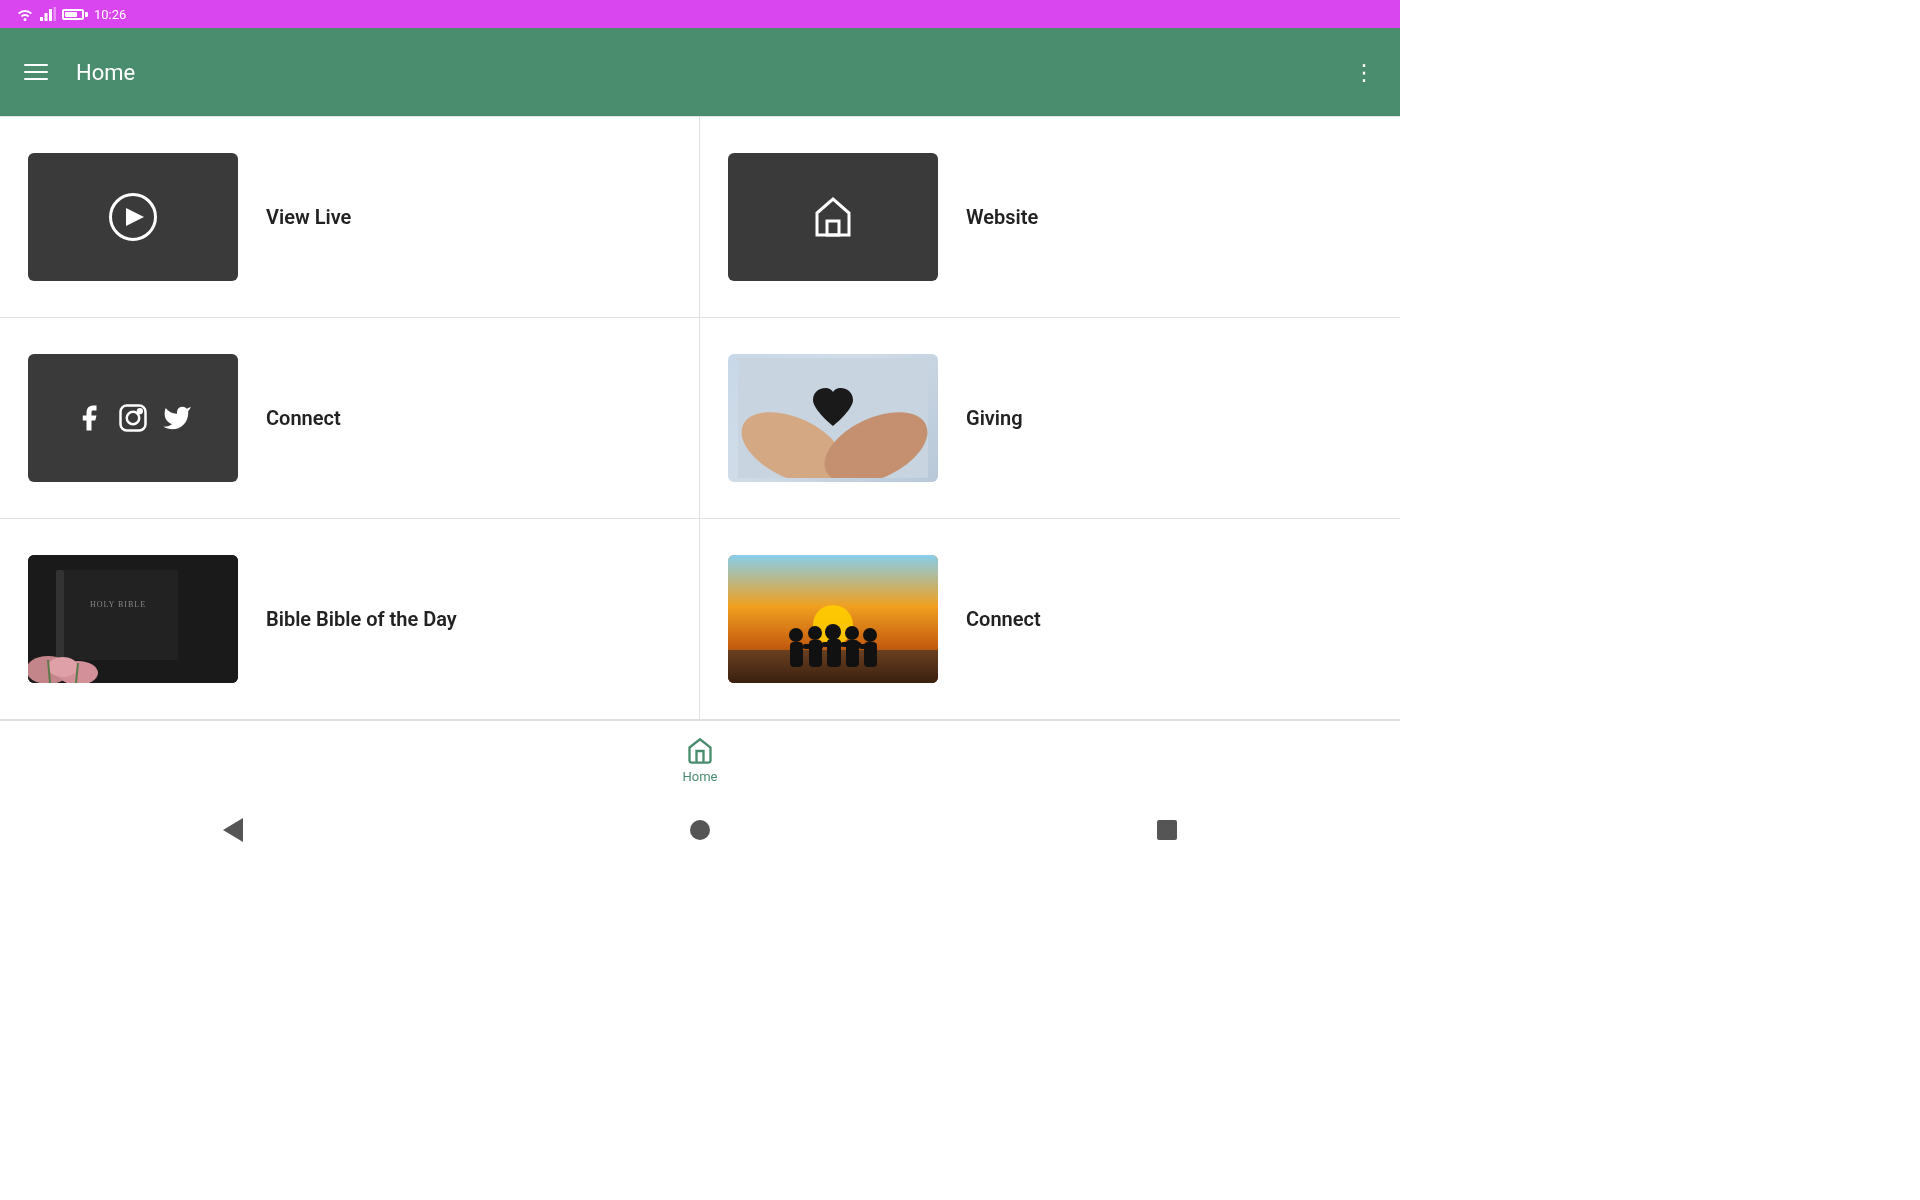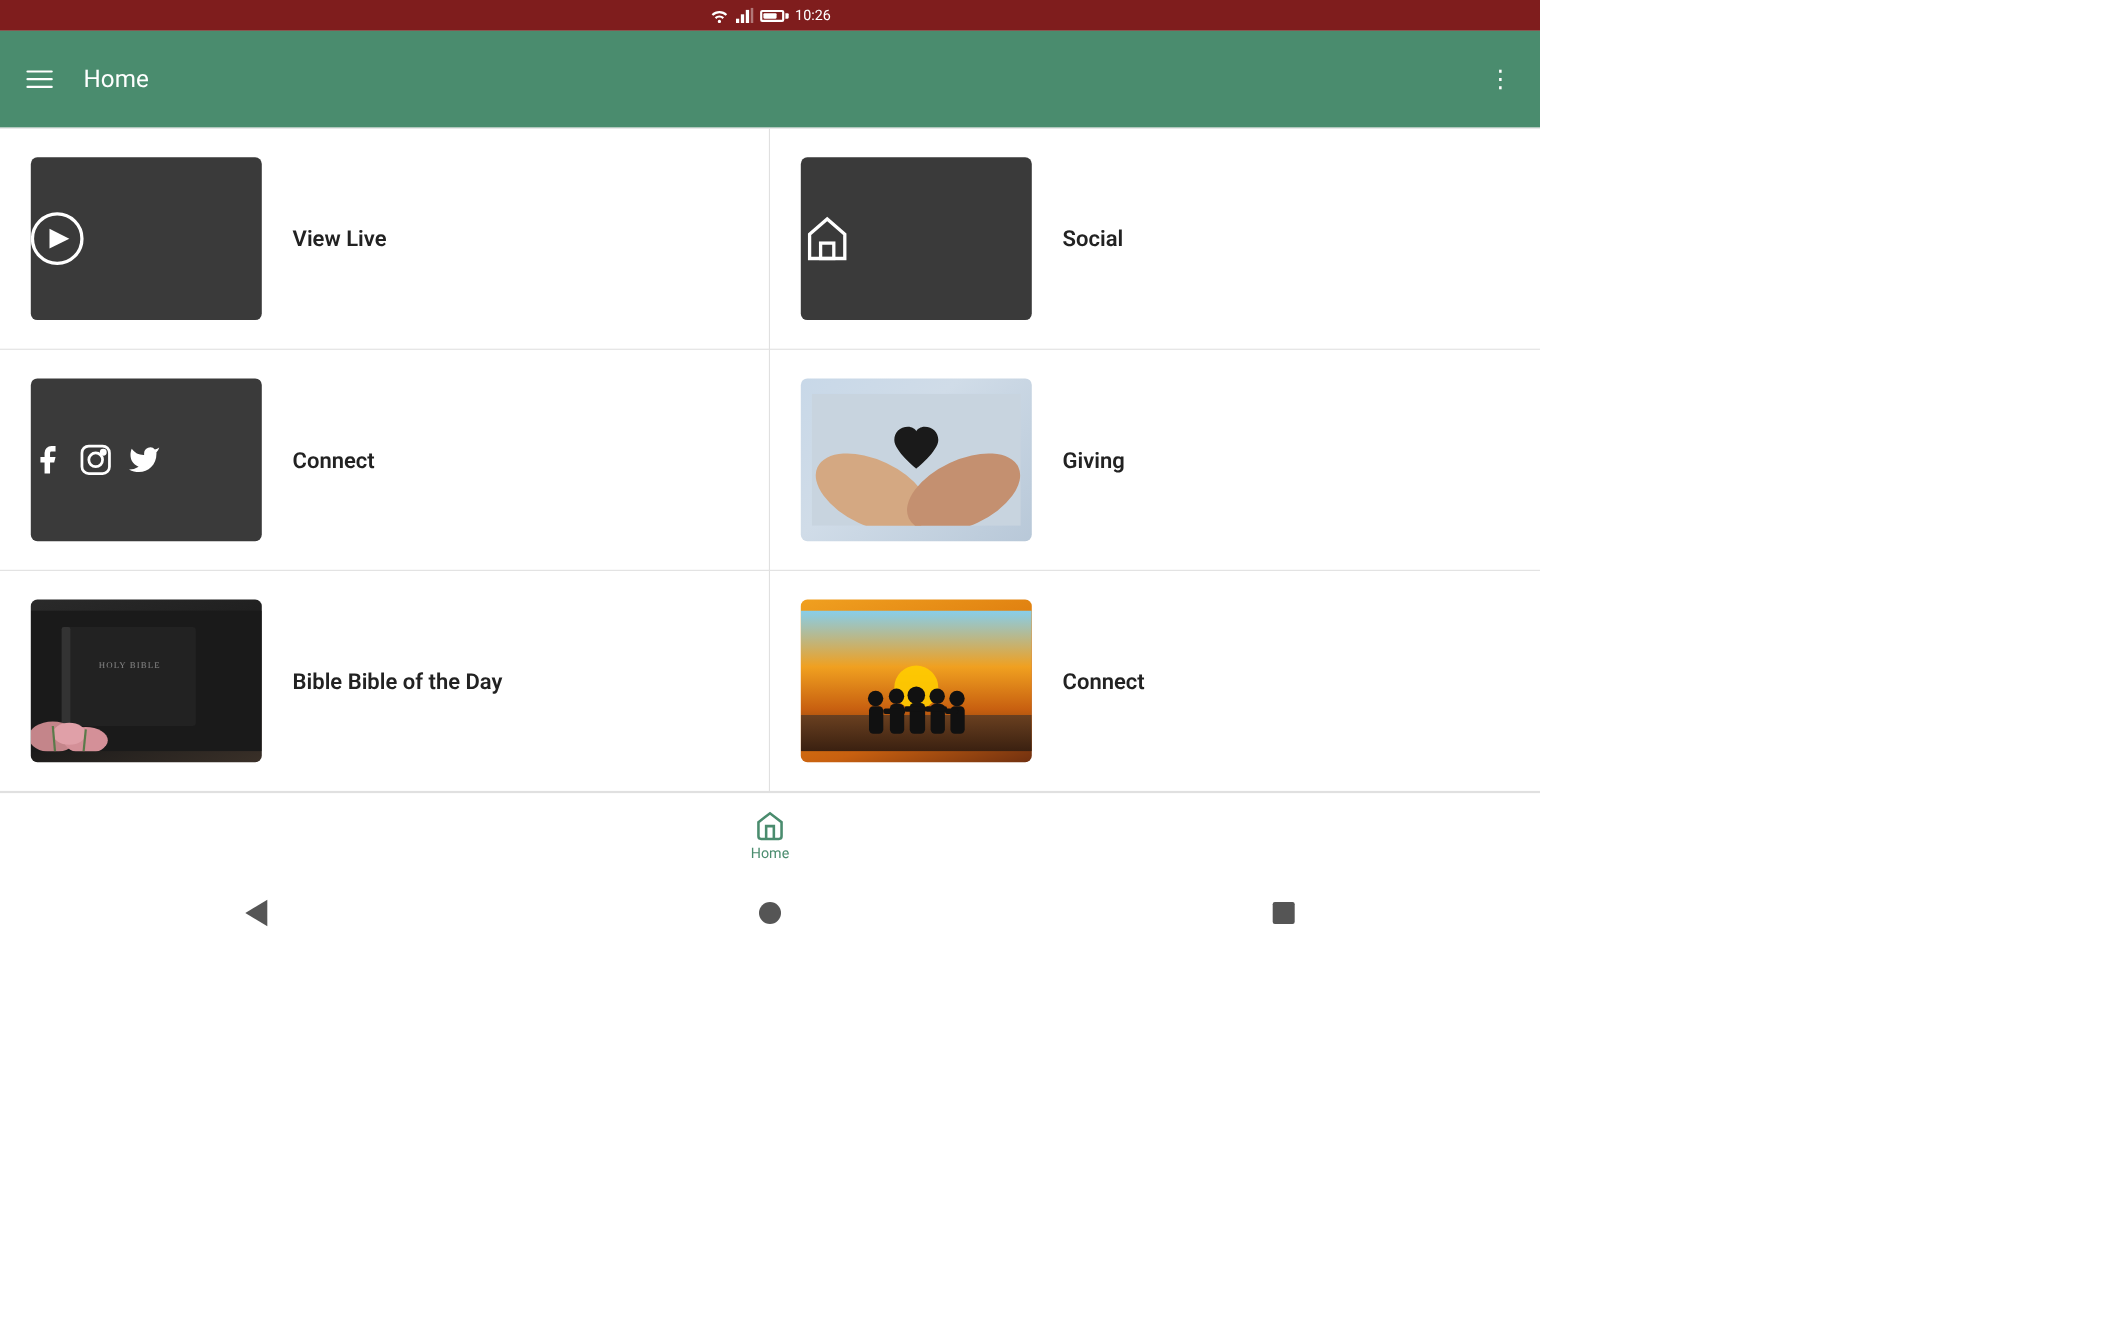--- a/index.html
+++ b/index.html
@@ -11,24 +11,24 @@
       background: #fff;
       overflow: hidden;
       position: relative;
     }
 
     
     .status-bar {
       position: absolute;
       top: 0; left: 0; right: 0;
       height: 28px;
-      background: #7f1d1d;
-      display: flex;
-      align-items: center;
-      justify-content: center;
+      background: #d946ef;
+      display: flex;
+      align-items: center;
+      justify-content: flex-start;
       padding: 10px 16px;
       gap: 8px;
       color: white;
       font-size: 13px;
     }
     .status-bar .icons {
       display: flex;
       align-items: center;
       gap: 6px;
     }
@@ -89,25 +89,26 @@
       border-bottom: 1px solid #e0e0e0;
       cursor: pointer;
       gap: 28px;
     }
     .grid-item:nth-child(odd) {
       border-right: 1px solid #e0e0e0;
     }
 
     .grid-item .thumbnail {
       width: 210px;
-      height: 148px;
+      height: 128px;
       border-radius: 6px;
       flex-shrink: 0;
       display: flex;
       align-items: center;
+      justify-content: center;
       overflow: hidden;
     }
 
     .thumb-dark {
       background: #3a3a3a;
     }
 
     .thumb-play {
       width: 48px;
       height: 48px;
@@ -319,21 +320,21 @@
     <span class="grid-label">View Live</span>
   </div>
 
   <div class="grid-item">
     <div class="thumbnail thumb-dark">
       <svg width="48" height="48" viewBox="0 0 48 48" fill="none" stroke="white" stroke-width="3">
         <path d="M8 20 L24 6 L40 20 L40 42 L8 42 Z"></path>
         <rect x="18" y="28" width="12" height="14"></rect>
       </svg>
     </div>
-    <span class="grid-label">Social</span>
+    <span class="grid-label">Website</span>
   </div>
 
   <div class="grid-item">
     <div class="thumbnail thumb-dark">
       <div class="social-icons">
 
         <svg width="30" height="30" viewBox="0 0 24 24" fill="white">
           <path d="M18 2h-3a5 5 0 00-5 5v3H7v4h3v8h4v-8h3l1-4h-4V7a1 1 0 011-1h3z"></path>
         </svg>
 

